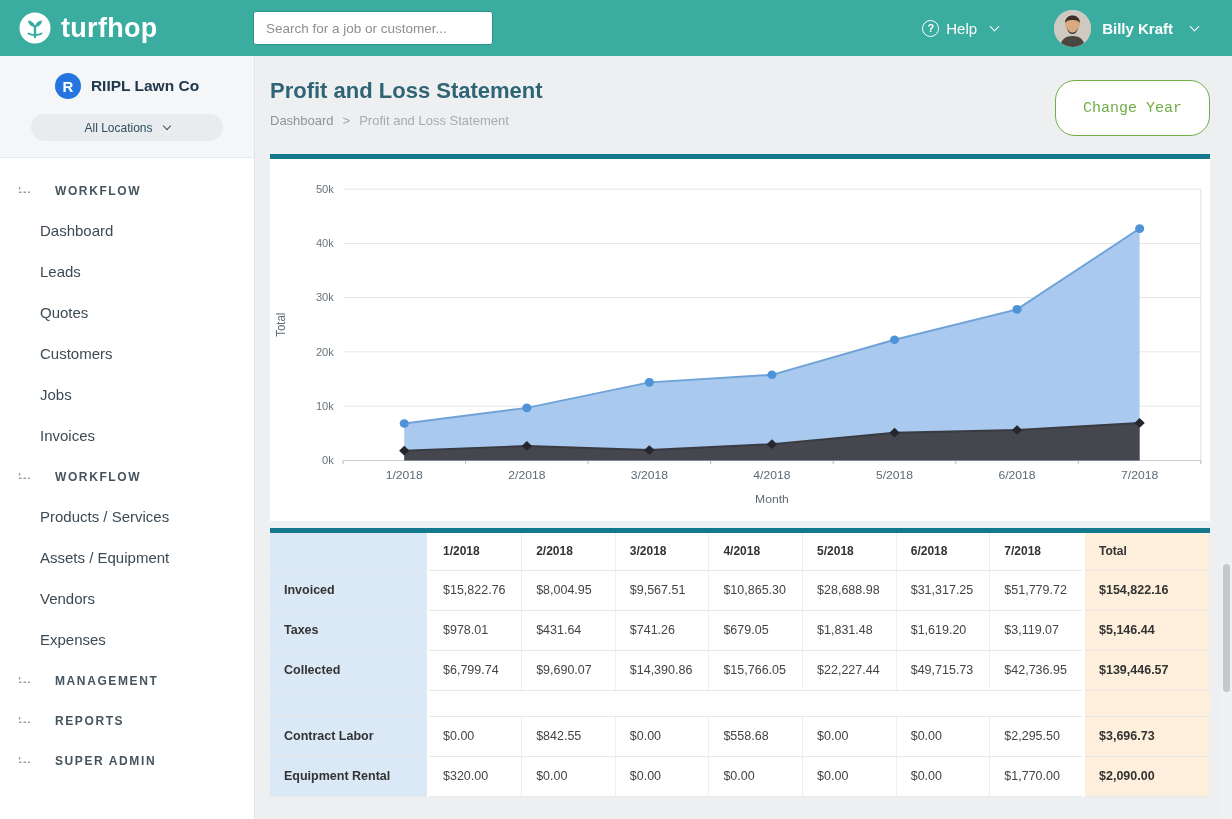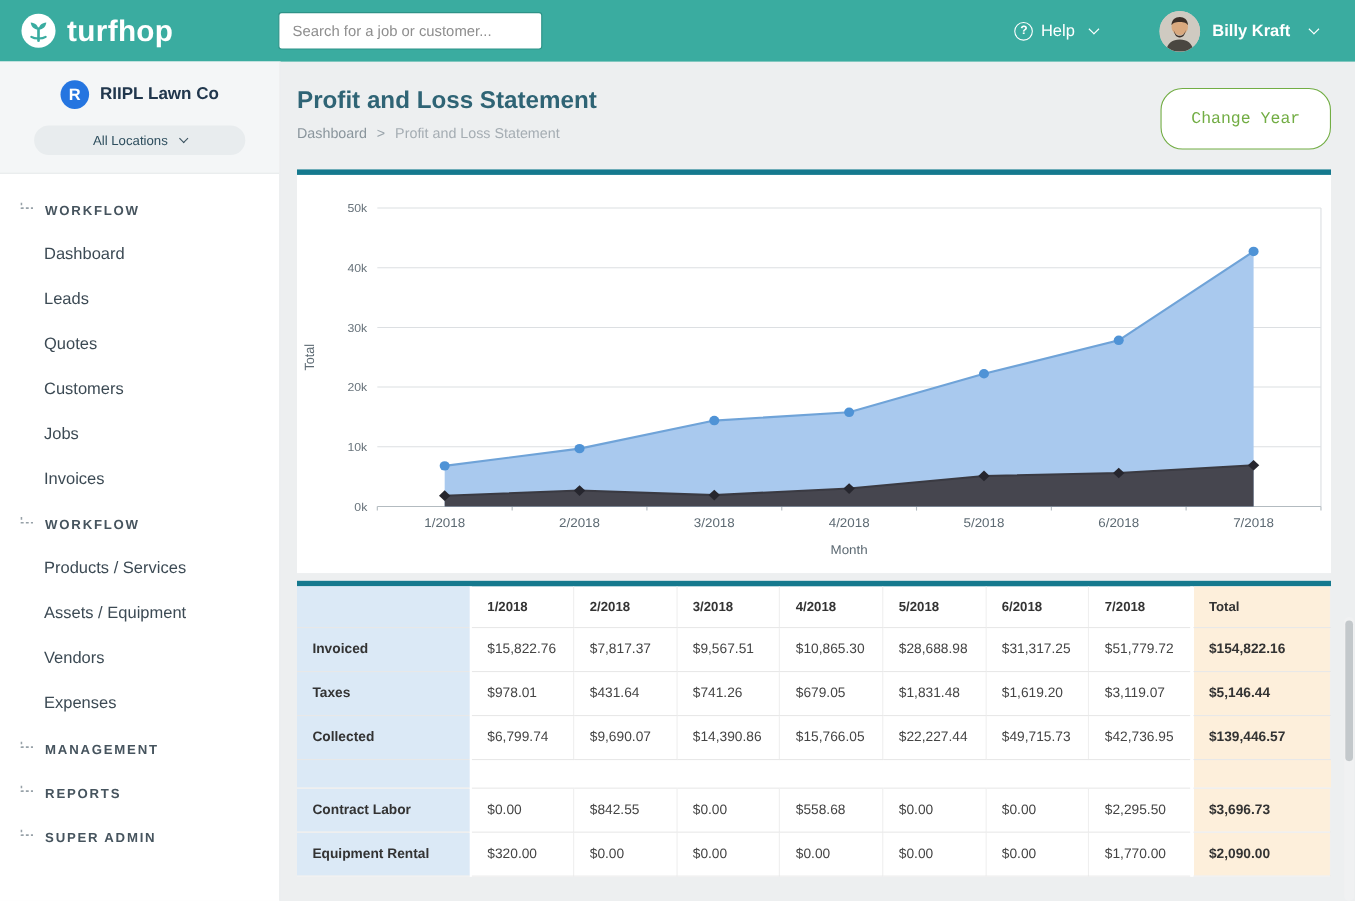--- a/index.html
+++ b/index.html
@@ -28,21 +28,21 @@
 
   
   .body-row{flex:1;display:flex;min-height:0;}
   .sidebar{flex:0 0 255px;background:#fff;border-right:1px solid #e2e5e7;display:flex;flex-direction:column;overflow:hidden;}
   .sidebar-top{background:#f4f6f7;padding:17px 16px 16px;border-bottom:1px solid #e7eaec;}
   .company{display:flex;align-items:center;justify-content:center;gap:10px;}
   .company-logo{width:26px;height:26px;border-radius:50%;background:#2575e0;color:#fff;font-weight:700;font-size:15px;display:flex;align-items:center;justify-content:center;}
   .company-name{font-size:15.5px;font-weight:600;color:#21374d;}
   .locations-pill{margin:15px auto 0;width:192px;height:27px;background:#e8ecee;border-radius:14px;display:flex;align-items:center;justify-content:center;gap:4px;font-size:12px;color:#2e4e5e;cursor:pointer;}
   .nav{padding:12px 0;}
-  .nav-section-header{display:flex;align-items:flex-start;gap:10px;padding:14px 0 12px 18px;font-size:12px;font-weight:700;letter-spacing:1.6px;color:#46545e;cursor:pointer;}
+  .nav-section-header{display:flex;align-items:flex-end;gap:24px;padding:14px 0 12px 18px;font-size:12px;font-weight:700;letter-spacing:1.6px;color:#46545e;cursor:pointer;}
   .tree-icon{display:flex;align-items:center;}
   .nav-item{padding:12px 0 12px 40px;font-size:15px;color:#3c4a54;cursor:pointer;}
 
   
   .main{flex:1;min-width:0;padding:0 22px 0 15px;overflow:hidden;position:relative;}
   .page-header{display:flex;align-items:flex-start;padding:22px 0 18px;}
   .page-title{font-size:22px;font-weight:700;color:var(--title-teal);}
   .breadcrumb{margin-top:9px;font-size:13px;color:#9aa4ab;display:flex;gap:9px;align-items:center;}
   .crumb-link{cursor:pointer;color:#8a959c;}
   .crumb-current{color:#a5adb3;}
@@ -259,21 +259,21 @@
                 <th>5/2018</th>
                 <th>6/2018</th>
                 <th>7/2018</th>
                 <th class="total-col">Total</th>
               </tr>
             </thead>
             <tbody>
               <tr>
                 <td class="label-col">Invoiced</td>
                 <td>$15,822.76</td>
-                <td>$7,817.37</td>
+                <td>$8,004.95</td>
                 <td>$9,567.51</td>
                 <td>$10,865.30</td>
                 <td>$28,688.98</td>
                 <td>$31,317.25</td>
                 <td>$51,779.72</td>
                 <td class="total-col">$154,822.16</td>
               </tr>
               <tr>
                 <td class="label-col">Taxes</td>
                 <td>$978.01</td>

